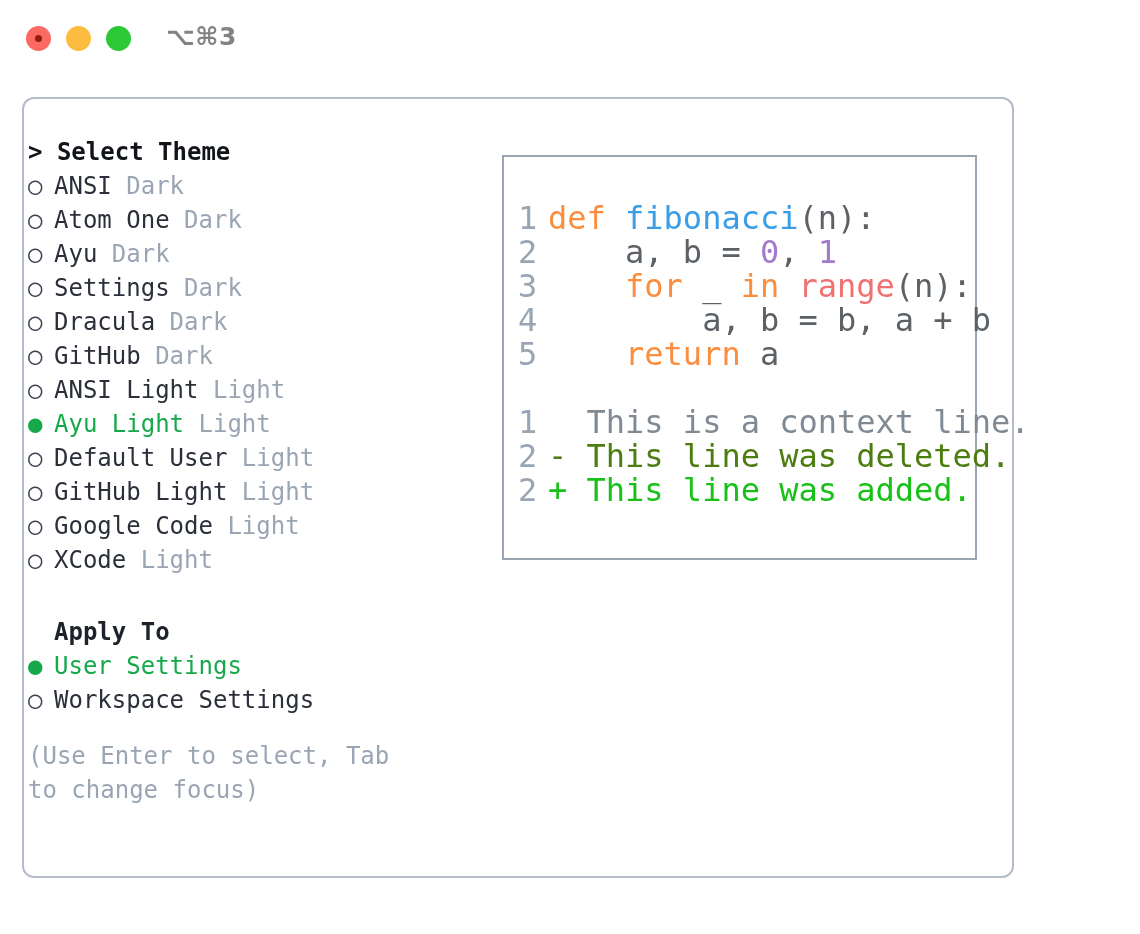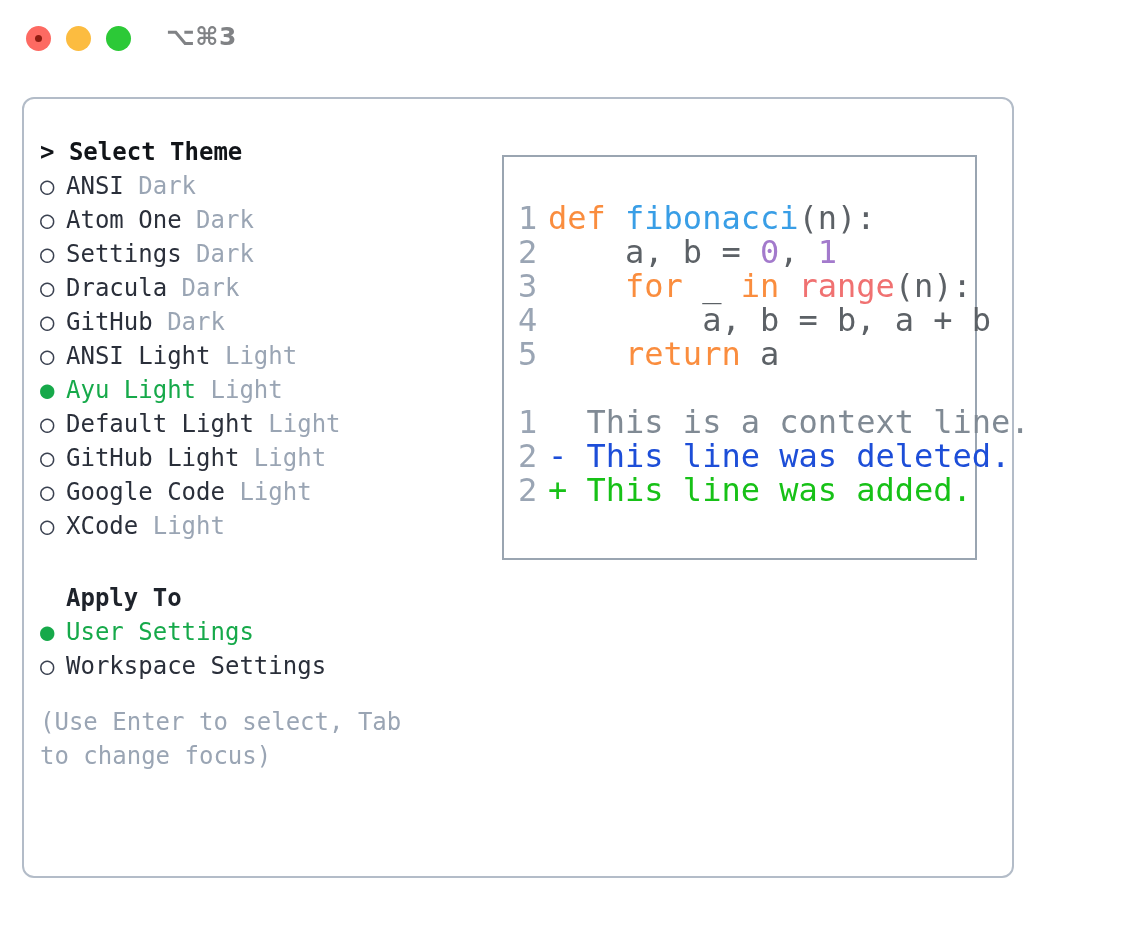--- a/index.html
+++ b/index.html
@@ -68,21 +68,21 @@
     width: 992px;
     height: 781px;
     border: 2px solid #b3bcc8;
     border-radius: 12px;
     box-sizing: border-box;
     background: #ffffff;
   }
 
   .col-left {
     position: absolute;
-    left: 16px;
+    left: 4px;
     top: 36px;
     width: 450px;
   }
   .col-right {
     position: absolute;
     left: 478px;
     top: 36px;
     width: 500px;
   }
 
@@ -159,21 +159,21 @@
   }
   .blank-line { height: 34px; }
 
   .tok-kw      { color: #fa8d3e; }
   .tok-fn      { color: #399ee6; }
   .tok-num     { color: #a37acc; }
   .tok-builtin { color: #f07171; }
   .tok-plain   { color: #5c6166; }
 
   .d-context { color: #808a94; }
-  .d-del     { color: #1d4ed8; }
+  .d-del     { color: #4d7c0f; }
   .d-add     { color: #17c117; }
 </style>
 </head>
 <body>
 
 <div class="window">
 
   <div class="titlebar">
     <div class="traffic red">
       <div class="dot"></div>
@@ -185,26 +185,27 @@
 
   <div class="card">
 
     <div class="col-left">
 
       <div class="section-head">&gt; Select Theme</div>
 
       <div id="theme-list">
           <div class="row"><span class="bullet">○</span><span class="name">ANSI </span><span class="tag">Dark</span></div>
           <div class="row"><span class="bullet">○</span><span class="name">Atom One </span><span class="tag">Dark</span></div>
+          <div class="row"><span class="bullet">○</span><span class="name">Ayu </span><span class="tag">Dark</span></div>
           <div class="row"><span class="bullet">○</span><span class="name">Settings </span><span class="tag">Dark</span></div>
           <div class="row"><span class="bullet">○</span><span class="name">Dracula </span><span class="tag">Dark</span></div>
           <div class="row"><span class="bullet">○</span><span class="name">GitHub </span><span class="tag">Dark</span></div>
           <div class="row"><span class="bullet">○</span><span class="name">ANSI Light </span><span class="tag">Light</span></div>
           <div class="row selected"><span class="bullet sel">●</span><span class="name">Ayu Light </span><span class="tag">Light</span></div>
-          <div class="row"><span class="bullet">○</span><span class="name">Default Light </span><span class="tag">Light</span></div>
+          <div class="row"><span class="bullet">○</span><span class="name">Default User </span><span class="tag">Light</span></div>
           <div class="row"><span class="bullet">○</span><span class="name">GitHub Light </span><span class="tag">Light</span></div>
           <div class="row"><span class="bullet">○</span><span class="name">Google Code </span><span class="tag">Light</span></div>
           <div class="row"><span class="bullet">○</span><span class="name">XCode </span><span class="tag">Light</span></div>
         </div>
 
       <div class="spacer-lg"></div>
 
       <div class="section-head plain" style="padding-left:26px;">Apply To</div>
 
       <div id="apply-list">

